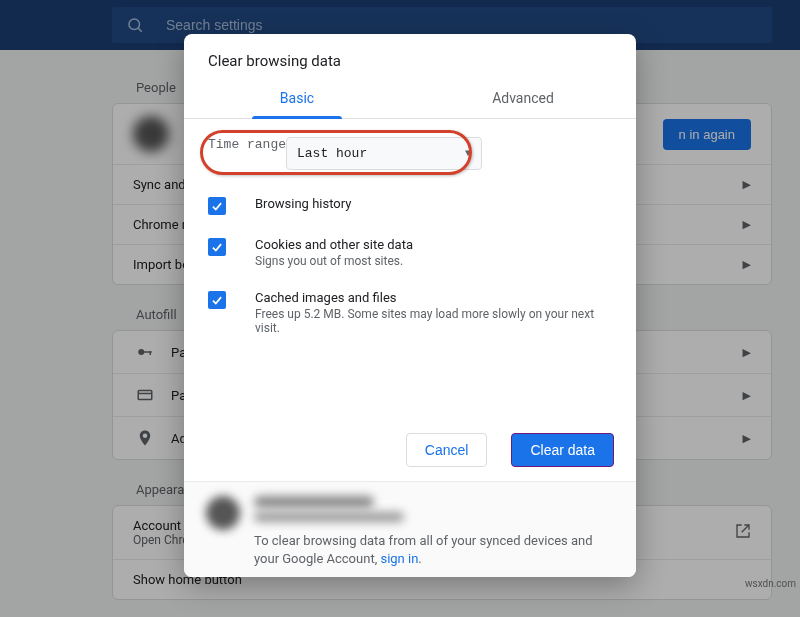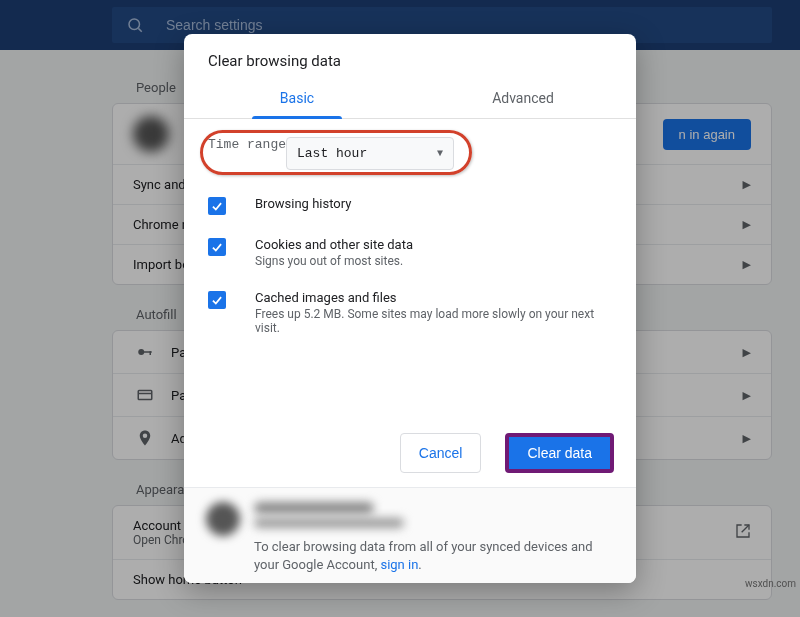--- a/index.html
+++ b/index.html
@@ -27,35 +27,35 @@
   
   .dialog { position:absolute; left:184px; top:34px; width:452px; background:#fff; border-radius:8px; box-shadow:0 8px 30px rgba(0,0,0,.3); z-index:10; overflow:hidden; }
   .dlg-title { padding:18px 24px 10px 24px; font-size:15px; color:#202124; }
   .tabs { display:flex; border-bottom:1px solid #e0e0e0; }
   .tab { flex:1; text-align:center; padding:10px 0 12px 0; font-size:14px; color:#5f6368; cursor:pointer; }
   .tab.active { color:#1a73e8; position:relative; }
   .tab.active::after { content:""; position:absolute; left:30%; right:30%; bottom:-1px; height:3px; background:#1a73e8; border-radius:3px 3px 0 0; }
 
   .time-row { display:flex; padding:18px 24px 16px 24px; position:relative;font-family:Liberation Mono, monospace; }
   .time-label { color:#5f6368; font-size:13px; }
-  .select { display:flex; align-items:center; justify-content:space-between; width:168px; padding:8px 10px; border:1px solid #dadce0; border-radius:4px; background:#f8f9fa; font-size:13px; cursor:pointer; }
+  .select { display:flex; align-items:center; justify-content:space-between; width:196px; padding:8px 10px; border:1px solid #dadce0; border-radius:4px; background:#f8f9fa; font-size:13px; cursor:pointer; }
   .select .caret { color:#5f6368; font-size:10px; }
   .highlight { position:absolute; left:16px; top:11px; width:272px; height:45px; border:3px solid #d2412b; border-radius:24px; pointer-events:none; box-shadow:1px 1px 3px rgba(0,0,0,.25); }
 
   .opt { display:flex; align-items:flex-start; gap:29px; padding:10px 24px 12px 24px; }
   .cb { width:18px; height:18px; border-radius:2px; background:#1a73e8; display:flex; align-items:center; justify-content:center; flex:none; margin-top:1px; cursor:pointer; }
   .cb svg { width:14px; height:14px; }
   .opt-main { }
   .opt-title { font-size:13px; color:#202124; }
   .opt-desc { font-size:12px; color:#5f6368; margin-top:2px; }
 
   .dlg-actions { display:flex; justify-content:flex-end; gap:24px; padding:16px 22px 14px 22px; }
   .btn { border-radius:4px; font-size:14px; padding:8px 18px; cursor:pointer; }
   .btn-outline { background:#fff; border:1px solid #dadce0; color:#1a73e8; }
-  .btn-primary { background:#1a73e8; border:4px solid #701a75; color:#fff; }
+  .btn-primary { background:#1a73e8; border:1px solid #701a75; color:#fff; }
 
   .dlg-footer { border-top:1px solid #e8eaed; padding:14px 22px 9px 22px; display:flex; gap:14px; align-items:flex-start; background:#fafafa; }
   .ftr-avatar { width:34px; height:34px; border-radius:50%; background:#555; filter:blur(5px); flex:none; }
   .ftr-text { font-size:13px; color:#5f6368; line-height:1.4; }
   .blurred-line { width:120px; height:12px; background:#888; filter:blur(5px); margin-bottom:4px; border-radius:6px; }
   .blurred-line2 { width:150px; height:10px; background:#999; filter:blur(5px); border-radius:5px; margin-bottom:10px; }
   .link { color:#1a73e8; cursor:pointer; }
 </style>
 </head>
 <body>

